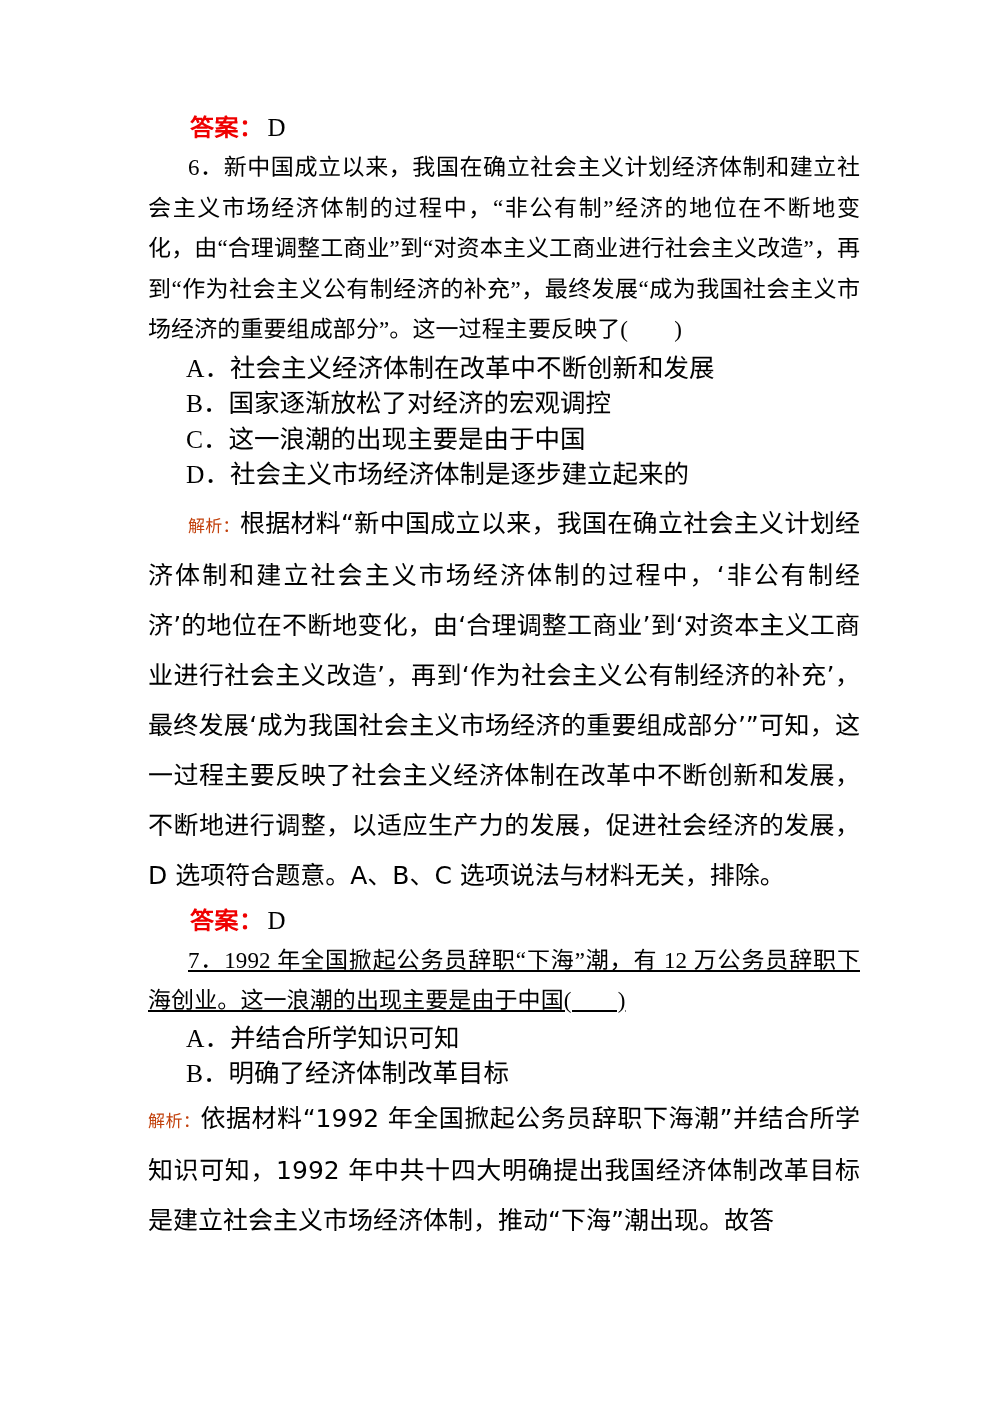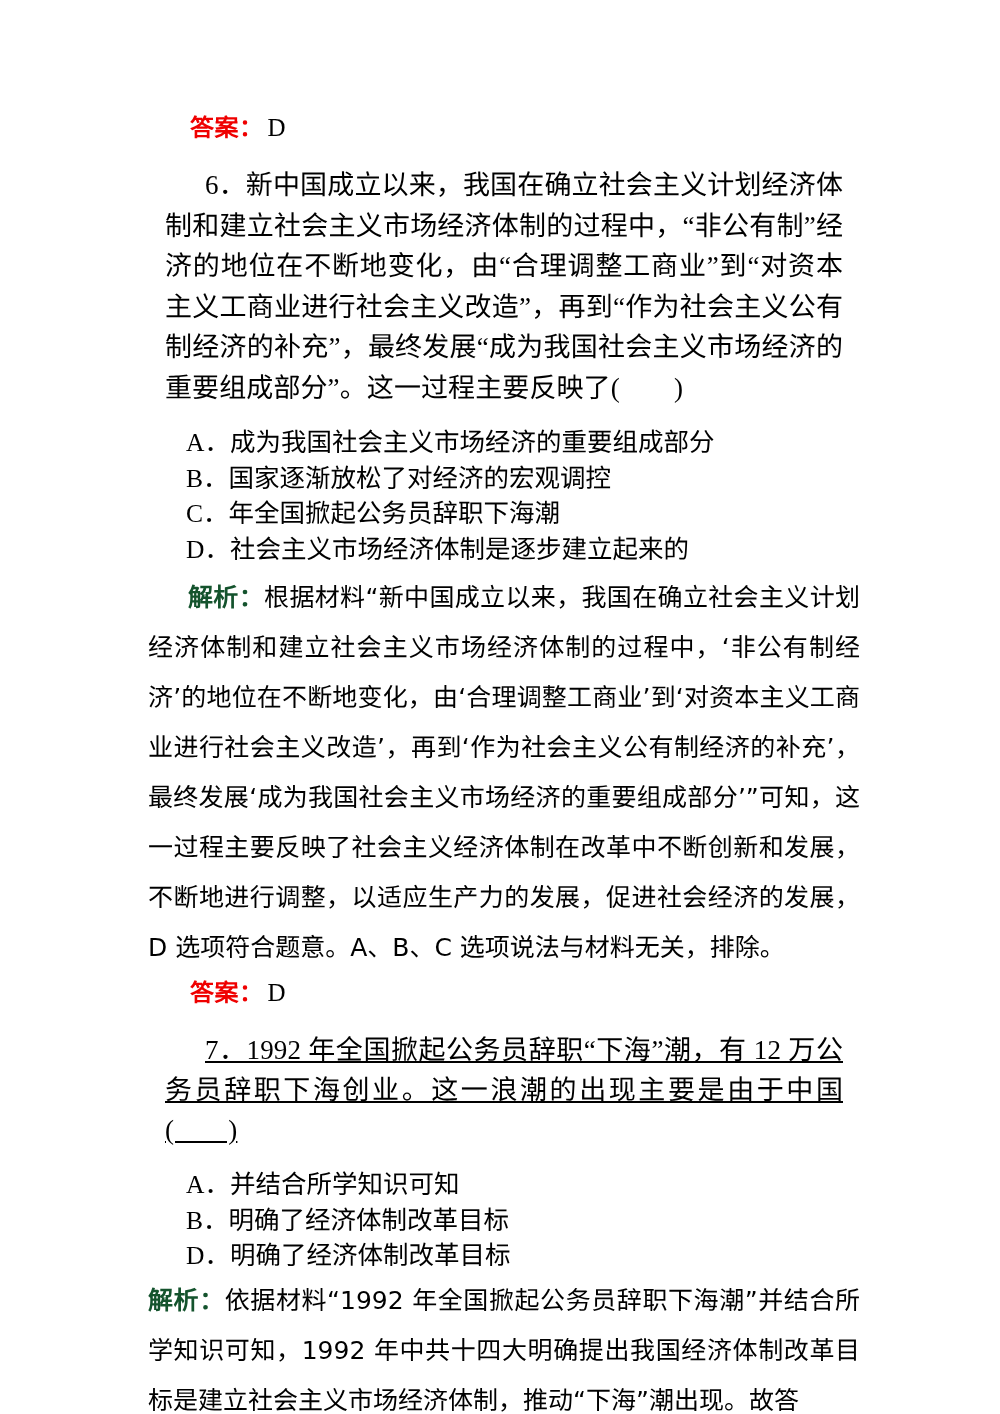--- a/index.html
+++ b/index.html
@@ -53,26 +53,26 @@
   }
   .answer-value {
     font-family: "Liberation Serif", "DejaVu Serif", serif;
     color: #000000;
     font-size: 25px;
     padding-left: 4px;
   }
 
   
   .question-stem {
-    font-size: 27px;
+    font-size: 23px;
     line-height: 40.5px;
     text-align: justify;
     text-justify: inter-character;
     text-indent: 40px;
-    margin: 17px;
+    margin: 0;
     font-family: "Liberation Serif", "DejaVu Serif", serif;
     letter-spacing: 0.1px;
   }
   .question-stem.q7 {
     line-height: 40px;
     text-decoration: underline;
   }
 
   
   .options {
@@ -100,50 +100,50 @@
     text-justify: inter-character;
     text-indent: 40px;
     margin: 0;
     font-family: "DejaVu Sans", "Liberation Sans", sans-serif;
     letter-spacing: 0px;
   }
   .explanation.flush {
     text-indent: 0;
   }
   .explain-label {
-    color: #14532d;
+    color: #c2410c;
     font-family: "DejaVu Sans", "Liberation Sans", sans-serif;
-    font-weight: bold;
-    font-size: 25px;
+    font-weight: normal;
+    font-size: 17px;
   }
 
   .spacer-sm { height: 6px; }
   .spacer-xs { height: 2px; }
 </style>
 </head>
 <body>
 
 <div class="page">
   <div class="content">
 
     <p class="answer-line block">
       <span class="answer-label">答案：</span><span class="answer-value">D</span>
     </p>
 
     <p class="question-stem block">6．新中国成立以来，我国在确立社会主义计划经济体制和建立社会主义市场经济体制的过程中，“非公有制”经济的地位在不断地变化，由“合理调整工商业”到“对资本主义工商业进行社会主义改造”，再到“作为社会主义公有制经济的补充”，最终发展“成为我国社会主义市场经济的重要组成部分”。这一过程主要反映了(　　)</p>
 
     <ul class="options">
       <li class="option">
-        <span class="option-letter">A．</span><span>成为我国社会主义市场经济的重要组成部分</span>
+        <span class="option-letter">A．</span><span>社会主义经济体制在改革中不断创新和发展</span>
       </li>
       <li class="option">
         <span class="option-letter">B．</span><span>国家逐渐放松了对经济的宏观调控</span>
       </li>
       <li class="option">
-        <span class="option-letter">C．</span><span>年全国掀起公务员辞职下海潮</span>
+        <span class="option-letter">C．</span><span>这一浪潮的出现主要是由于中国</span>
       </li>
       <li class="option">
         <span class="option-letter">D．</span><span>社会主义市场经济体制是逐步建立起来的</span>
       </li>
     </ul>
 
     <div class="spacer-sm"></div>
 
     <p class="explanation block">
       <span class="explain-label">解析：</span><span>根据材料“新中国成立以来，我国在确立社会主义计划经济体制和建立社会主义市场经济体制的过程中，‘非公有制经济’的地位在不断地变化，由‘合理调整工商业’到‘对资本主义工商业进行社会主义改造’，再到‘作为社会主义公有制经济的补充’，最终发展‘成为我国社会主义市场经济的重要组成部分’”可知，这一过程主要反映了社会主义经济体制在改革中不断创新和发展，不断地进行调整，以适应生产力的发展，促进社会经济的发展，D 选项符合题意。A、B、C 选项说法与材料无关，排除。</span>
@@ -155,23 +155,20 @@
 
     <p class="question-stem q7 block">7．1992 年全国掀起公务员辞职“下海”潮，有 12 万公务员辞职下海创业。这一浪潮的出现主要是由于中国(　　)</p>
 
     <ul class="options">
       <li class="option">
         <span class="option-letter">A．</span><span>并结合所学知识可知</span>
       </li>
       <li class="option">
         <span class="option-letter">B．</span><span>明确了经济体制改革目标</span>
       </li>
-      <li class="option">
-        <span class="option-letter">D．</span><span>明确了经济体制改革目标</span>
-      </li>
     </ul>
 
     <div class="spacer-xs"></div>
 
     <p class="explanation flush block">
       <span class="explain-label">解析：</span><span>依据材料“1992 年全国掀起公务员辞职下海潮”并结合所学知识可知，1992 年中共十四大明确提出我国经济体制改革目标是建立社会主义市场经济体制，推动“下海”潮出现。故答</span>
     </p>
 
   </div>
 </div>

